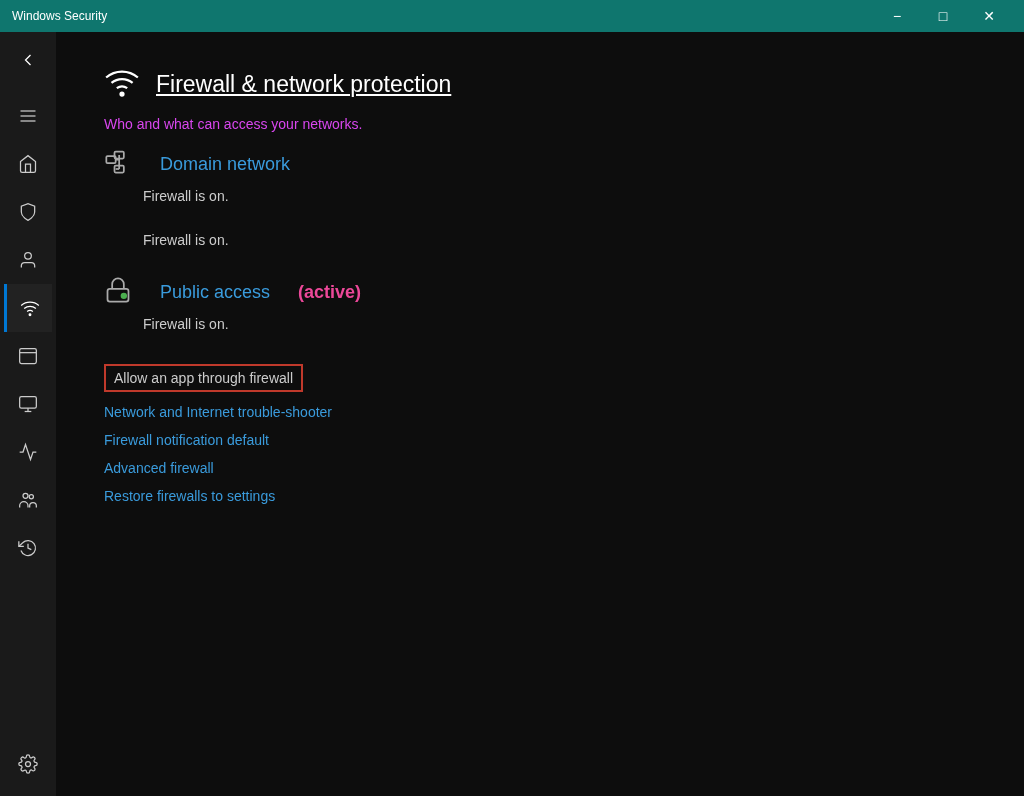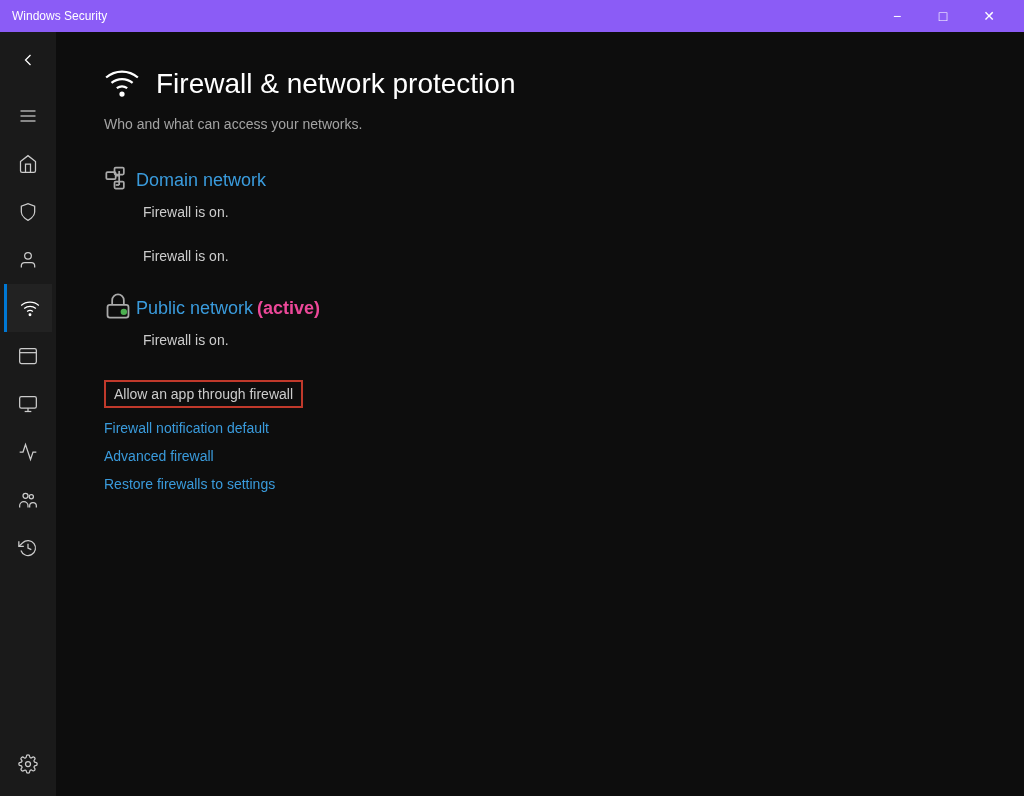--- a/index.html
+++ b/index.html
@@ -9,21 +9,21 @@
       background: #000;
       font-family: 'Segoe UI', Arial, sans-serif;
       overflow: hidden;
       display: flex;
       flex-direction: column;
     }
 
     
     .titlebar {
       height: 32px;
-      background: #8b5cf6;
+      background: #0f766e;
       display: flex;
       align-items: center;
       padding: 0 12px;
       flex-shrink: 0;
     }
     .titlebar-title {
       color: #fff;
       font-size: 12px;
       flex: 1;
     }
@@ -90,38 +90,39 @@
       color: #fff;
     }
 
     .page-header {
       display: flex;
       align-items: center;
       gap: 16px;
       margin-bottom: 12px;
     }
     .page-title-text {
-      font-size: 28px;
+      font-size: 23px;
       font-weight: 300;
       color: #fff;
+      text-decoration: underline;
     }
     .page-subtitle {
       font-size: 14px;
-      color: #a3a3a3;
-      margin-bottom: 32px;
+      color: #d946ef;
+      margin-bottom: 16px;
     }
 
     
     .network-section {
       margin-bottom: 28px;
     }
     .network-header {
       display: flex;
       align-items: center;
-      gap: 4px;
+      gap: 28px;
       margin-bottom: 8px;
     }
     .network-title {
       font-size: 18px;
       color: #3a9bdc;
       cursor: pointer;
       text-decoration: none;
     }
     .network-active {
       font-size: 18px;
@@ -336,27 +337,28 @@
 
     <div class="network-section">
       <div class="network-header">
         <span class="network-icon">
           <svg viewBox="0 0 24 24" style="width:28px;height:28px;stroke:#aaa;fill:none;stroke-width:1.5;">
             <rect x="3" y="11" width="18" height="11" rx="2"></rect>
             <path d="M7 11V7a5 5 0 0110 0v4"></path>
             <circle cx="17" cy="17" r="2" fill="#4caf50" stroke="#4caf50"></circle>
           </svg>
         </span>
-        <a class="network-title">Public network</a>
+        <a class="network-title">Public access</a>
         <span class="network-active">(active)</span>
       </div>
       <p class="network-status">Firewall is on.</p>
     </div>
 
     <div class="links-section">
       <a class="link-item highlighted">Allow an app through firewall</a>
+      <a class="link-item">Network and Internet trouble-shooter</a>
       <a class="link-item">Firewall notification default</a>
       <a class="link-item">Advanced firewall</a>
       <a class="link-item">Restore firewalls to settings</a>
     </div>
 
   </div>
 </div>
 
 </body></html>

